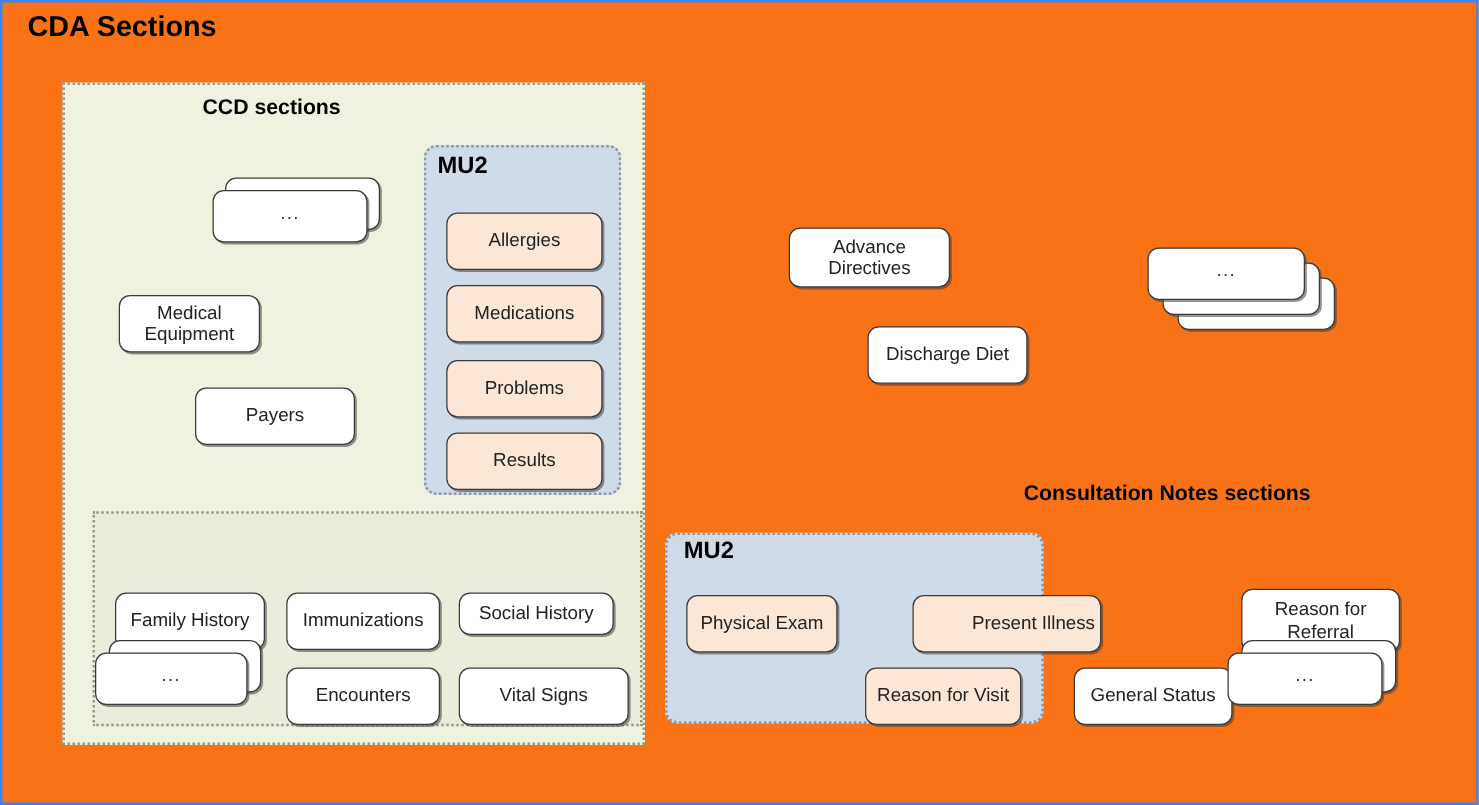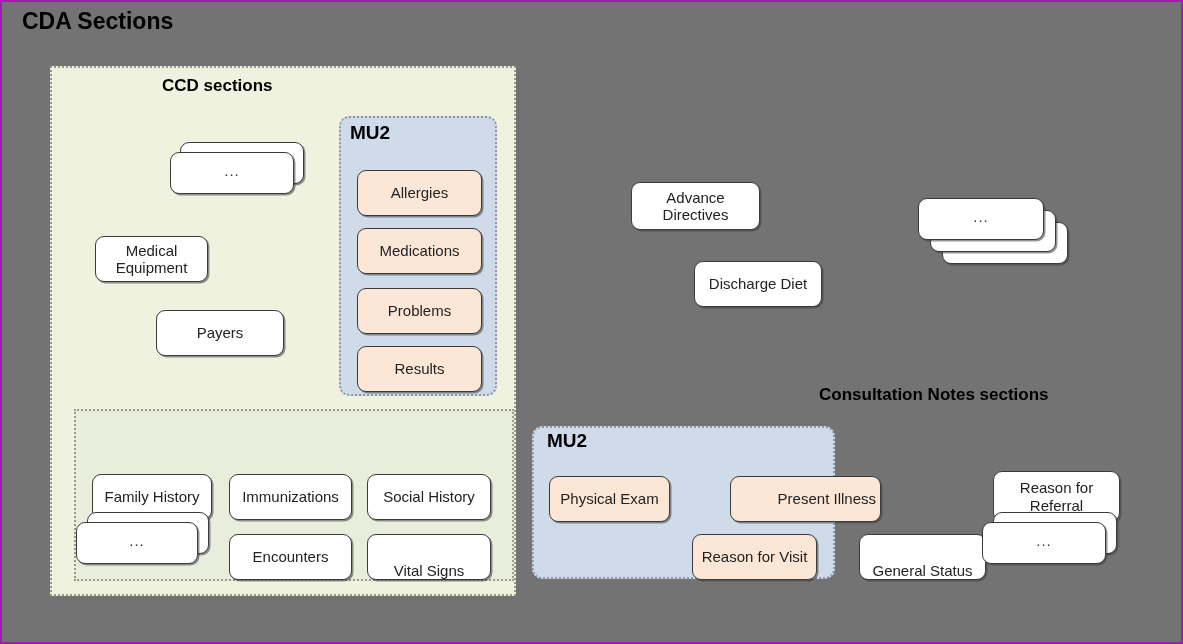--- a/index.html
+++ b/index.html
@@ -6,22 +6,22 @@
   body{
     width:1183px;height:644px;
     background:#ffffff;
     font-family:"Liberation Sans", sans-serif;
     overflow:hidden;
   }
   #canvas{
     position:relative;
     width:1183px;height:644px;
     box-sizing:border-box;
-    background:#737373;
-    border:2px solid #a21caf;
+    background:#f97316;
+    border:2px solid #3b82f6;
   }
 
   
   .title-main{
     position:absolute;
     left:20px; top:6px;
     font-size:23px;
     font-weight:bold;
     color:#000;
     letter-spacing:0px;
@@ -142,35 +142,35 @@
   </div>
 
   <div class="zone zone-ccd-inner" style="left:72px; top:407px; width:440px; height:172px;"></div>
 
   <div class="card" style="left:90px; top:456px; width:120px; height:46px;">
     <span class="lbl">Family History</span>
   </div>
   <div class="card" style="left:227px; top:456px; width:123px; height:46px;">
     <span class="lbl">Immunizations</span>
   </div>
-  <div class="card" style="left:365px; top:456px; width:124px; height:46px;">
+  <div class="card" style="left:365px; top:456px; width:124px; height:34px;">
     <span class="lbl">Social History</span>
   </div>
 
   <div class="stack" style="left:74px; top:510px;">
     <div class="card" style="left:11px; top:0px; width:122px; height:42px;"></div>
     <div class="card" style="left:0px; top:10px; width:122px; height:42px;">
       <span class="dots">...</span>
     </div>
   </div>
 
   <div class="card" style="left:227px; top:516px; width:123px; height:46px;">
     <span class="lbl">Encounters</span>
   </div>
-  <div class="card" style="left:365px; top:516px; width:124px; height:46px;align-items:flex-end;">
+  <div class="card" style="left:365px; top:516px; width:136px; height:46px;">
     <span class="lbl">Vital Signs</span>
   </div>
 
   <div class="card" style="left:629px; top:164px; width:129px; height:48px;">
     <span class="lbl">Advance Directives</span>
   </div>
   <div class="card" style="left:692px; top:243px; width:128px; height:46px;">
     <span class="lbl">Discharge Diet</span>
   </div>
 
@@ -195,21 +195,21 @@
   <div class="card peach" style="left:728px; top:458px; width:151px; height:46px;justify-content:flex-end;">
     <span class="lbl">Present Illness</span>
   </div>
   <div class="card peach" style="left:690px; top:516px; width:125px; height:46px;">
     <span class="lbl">Reason for Visit</span>
   </div>
 
   <div class="card" style="left:991px; top:453px; width:127px; height:51px;">
     <span class="lbl">Reason for Referral</span>
   </div>
-  <div class="card" style="left:857px; top:516px; width:127px; height:46px;align-items:flex-end;">
+  <div class="card" style="left:857px; top:516px; width:127px; height:46px;">
     <span class="lbl">General Status</span>
   </div>
 
   <div class="stack" style="left:980px; top:510px;">
     <div class="card" style="left:11px; top:0px; width:124px; height:42px;"></div>
     <div class="card" style="left:0px; top:10px; width:124px; height:42px;">
       <span class="dots">...</span>
     </div>
   </div>
 

